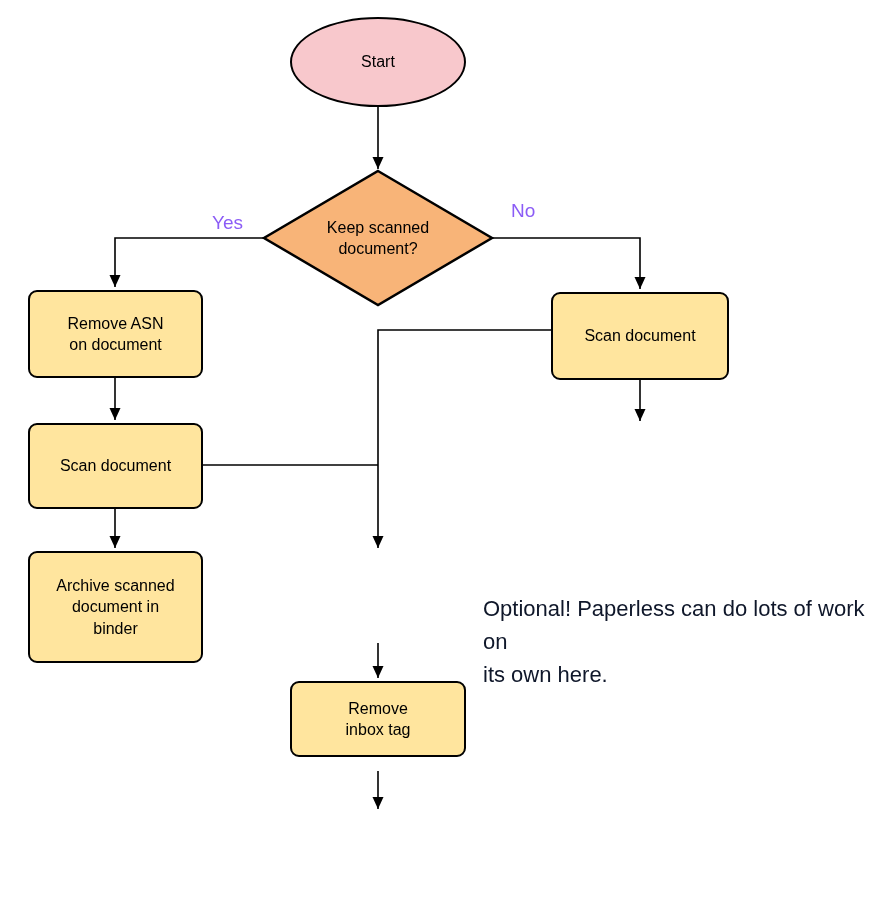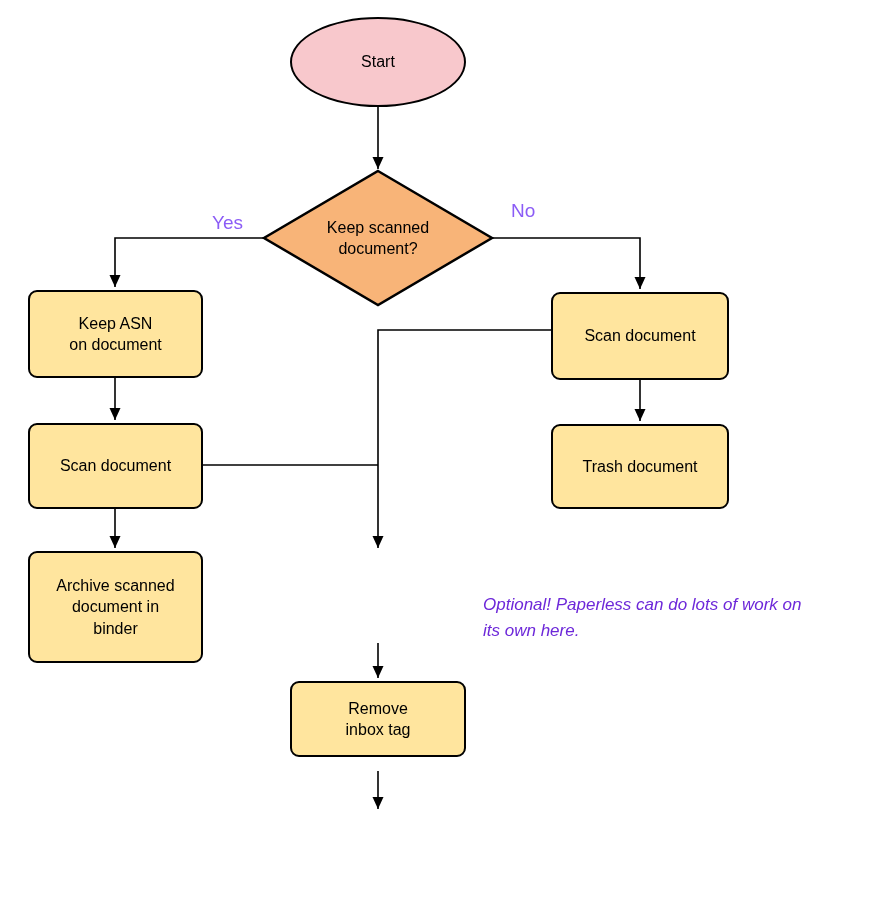--- a/index.html
+++ b/index.html
@@ -48,25 +48,24 @@
   .diamond-text { background: transparent; }
 
   .edge-label {
     position: absolute;
     font-size: 19px;
     color: #8b5cf6;
   }
 
   .annotation {
     position: absolute;
-    font-size: 17px;
-    font-style: italic;
+    font-size: 22px;
     line-height: 1.5;
     white-space: pre-line;
-    color: #6d28d9;
+    color: #0f172a;
   }
 </style>
 </head>
 <body>
 
 <div class="canvas">
 
   <svg class="edge-layer" width="888" height="907" viewBox="0 0 888 907">
     <defs>
       <marker id="arrow" markerUnits="userSpaceOnUse" markerWidth="14" markerHeight="13" refX="12" refY="5.5" orient="auto">
@@ -90,28 +89,27 @@
 
   <div class="node ellipse" style="left:290px; top:17px; width:176px; height:90px;">Start</div>
 
   <div class="node diamond-text" style="left:280px; top:206px; width:196px; height:64px;">Keep scanned
 document?</div>
 
   <div class="edge-label" style="left:212px; top:212px;">Yes</div>
 
   <div class="edge-label" style="left:511px; top:200px;">No</div>
 
-  <div class="node rect" style="left:28px; top:290px; width:175px; height:88px;">Keep ASN
+  <div class="node rect" style="left:28px; top:290px; width:175px; height:88px;">Remove ASN
 on document</div>
 
   <div class="node rect" style="left:551px; top:292px; width:178px; height:88px;">Scan document</div>
 
   <div class="node rect" style="left:28px; top:423px; width:175px; height:86px;">Scan document</div>
 
-  <div class="node rect" style="left:551px; top:424px; width:178px; height:85px;">Trash document</div>
 
   <div class="node rect" style="left:28px; top:551px; width:175px; height:112px;">Archive scanned
 document in
 binder</div>
 
 
   <div class="annotation" style="left:483px; top:592px; width:400px;">Optional! Paperless can do lots of work on
 its own here.</div>
 
   <div class="node rect" style="left:290px; top:681px; width:176px; height:76px;">Remove

